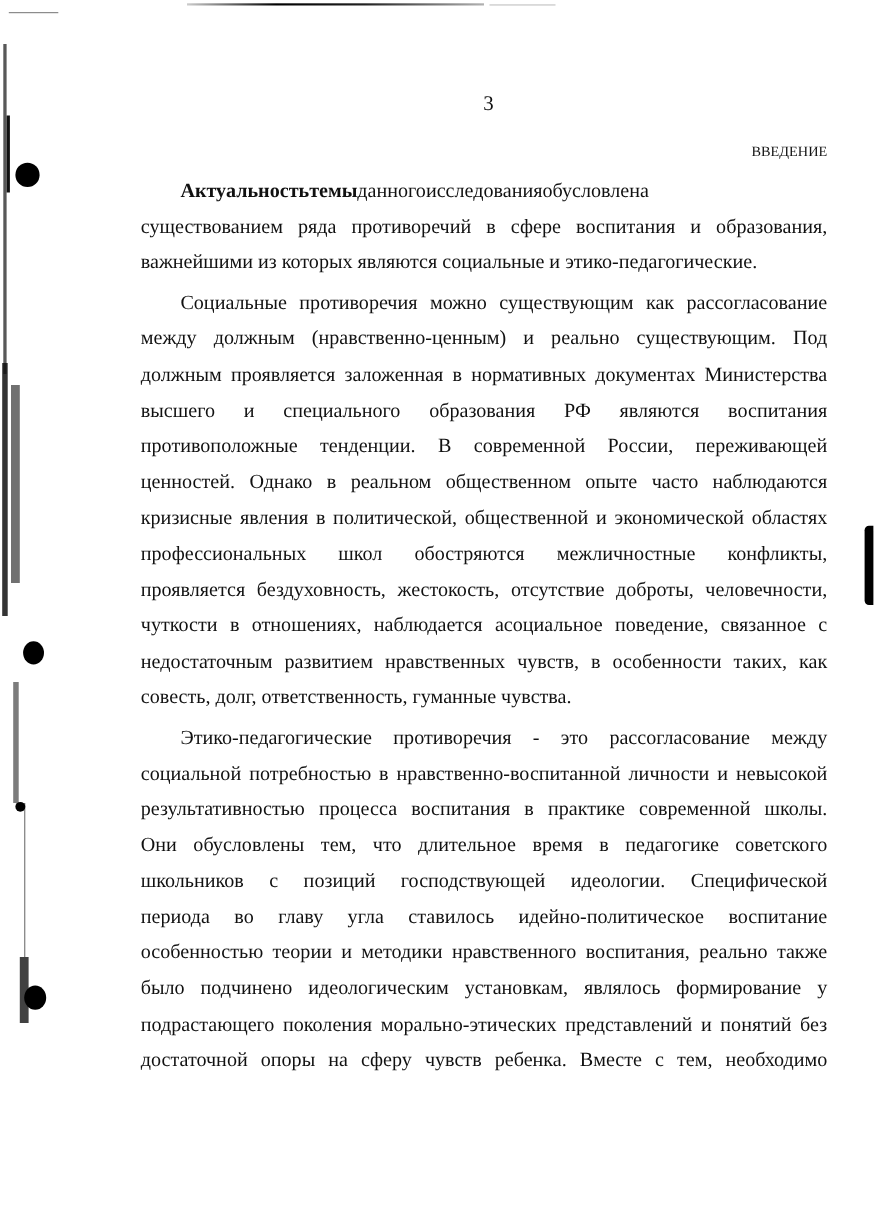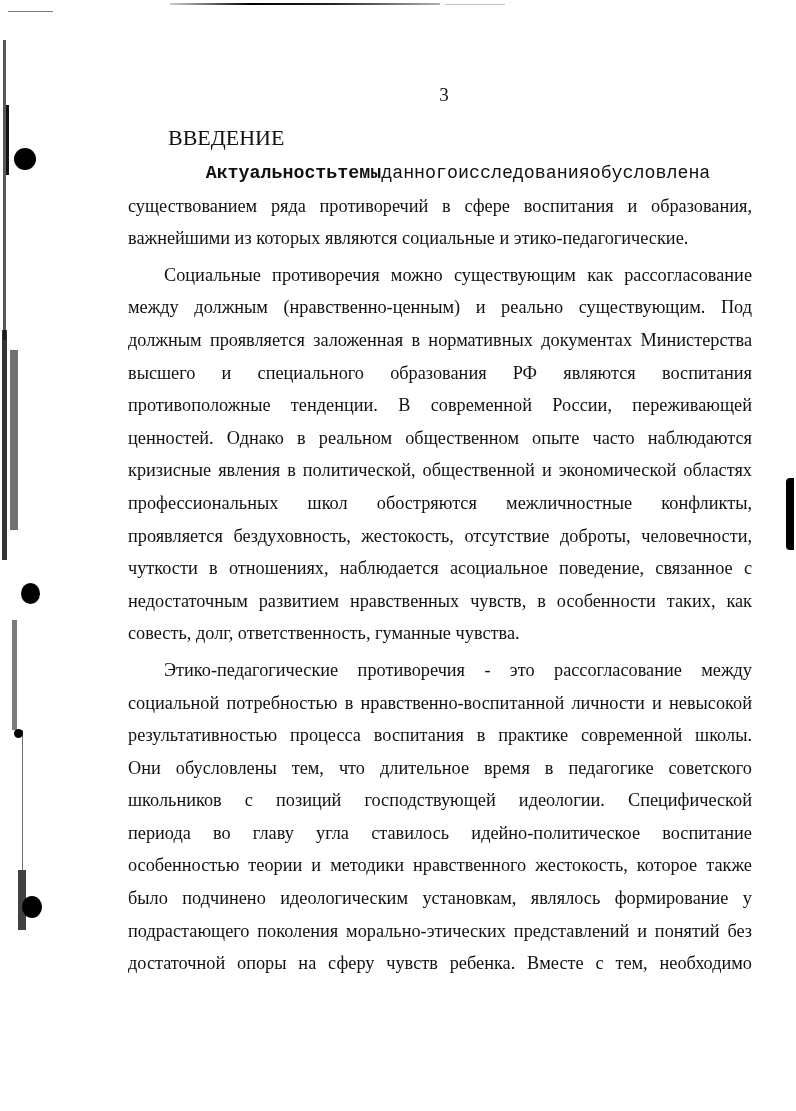--- a/index.html
+++ b/index.html
@@ -28,21 +28,21 @@
     position: absolute; left: 786px; top: 478px; width: 8px; height: 72px;
     background: #000; border-radius: 4px 0 0 4px;
   }
   .page {
     position: absolute; left: 128px; top: 80px; width: 624px;
   }
   .page-number {
     text-align: center; font-size: 19px; height: 30px; line-height: 30px; margin-left: 8px;
   }
   .heading {
-    text-align: left; font-size: 22px; line-height: 30px; margin-top: 13px; margin-left: 40px;
+    text-align: right; font-size: 13px; line-height: 30px; margin-top: 13px; margin-left: 40px;
   }
   .para {
     font-size: 18.3px; line-height: 32.6px; text-align: justify; margin: 0;
   }
   .para .line { display: block; text-align: justify; text-align-last: justify; white-space: nowrap; }
   .para .line.last { text-align-last: left; }
   .para .line.indent { padding-left: 36px; }
   .gap { height: 4px; }
   b { font-weight: bold; }
 </style>
@@ -66,21 +66,21 @@
 <div class="punch-hole" style="left:21px;top:583px;width:19px;height:21px;"></div>
 <div class="punch-hole" style="left:14px;top:729px;width:9px;height:9px;"></div>
 <div class="punch-hole" style="left:22px;top:896px;width:20px;height:22px;"></div>
 <div class="right-mark"></div>
 
 <div class="page">
   <div class="page-number">3</div>
   <div class="heading">ВВЕДЕНИЕ</div>
 
   <p class="para" style="margin-top:4px;">
-    <span class="line indent" style="display:flex;justify-content:center;padding-left:36px;font-family:Liberation Mono, monospace;">
+    <span class="line indent" style="display:flex;justify-content:flex-start;padding-left:36px;">
       <b>Актуальность</b>
       <b>темы</b>
       <span>данного</span>
       <span>исследования</span>
       <span>обусловлена</span>
     </span>
     <span class="line">существованием ряда противоречий  в сфере воспитания и образования,</span>
     <span class="line last">важнейшими из которых являются социальные и этико-педагогические.</span>
   </p>
 
@@ -103,18 +103,18 @@
 
   <div class="gap"></div>
 
   <p class="para">
     <span class="line indent">Этико-педагогические противоречия - это рассогласование между</span>
     <span class="line">социальной потребностью в нравственно-воспитанной личности и невысокой</span>
     <span class="line">результативностью процесса воспитания в практике современной школы.</span>
     <span class="line">Они обусловлены тем, что длительное время в педагогике советского</span>
     <span class="line">школьников с позиций господствующей идеологии. Специфической</span>
     <span class="line">периода во главу угла ставилось идейно-политическое воспитание</span>
-    <span class="line">особенностью теории и методики нравственного жестокость, которое также</span>
+    <span class="line">особенностью теории и методики нравственного воспитания, реально также</span>
     <span class="line">было подчинено идеологическим установкам, являлось формирование у</span>
     <span class="line">подрастающего поколения морально-этических представлений и понятий без</span>
     <span class="line">достаточной опоры на сферу чувств ребенка. Вместе с тем, необходимо</span>
   </p>
 </div>
 
 </body></html>

